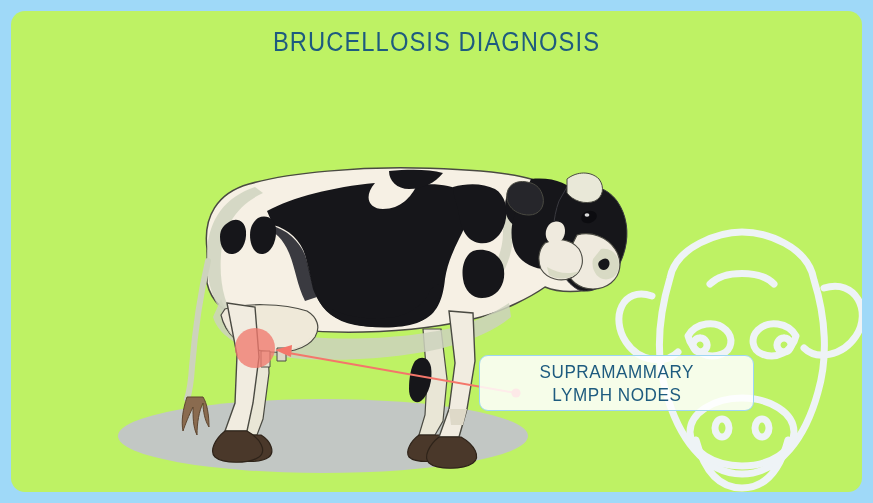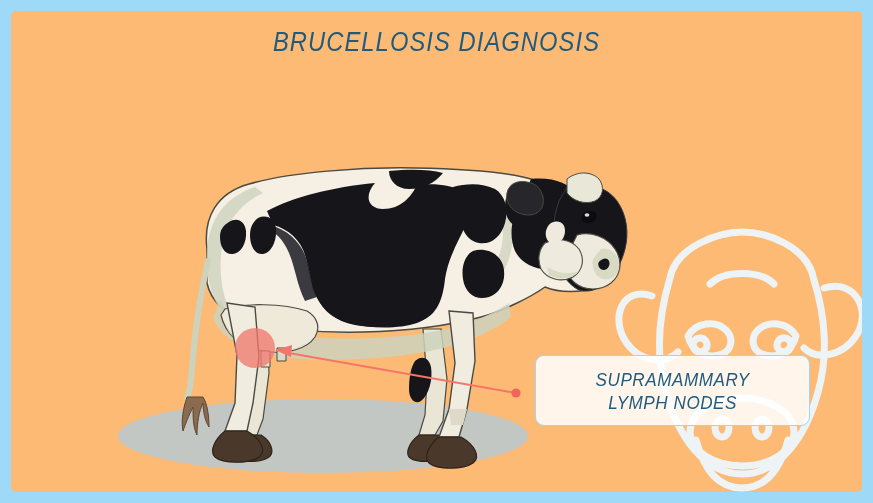--- a/index.html
+++ b/index.html
@@ -16,24 +16,23 @@
     height: 503px;
     background: #9fd9f8;
     overflow: hidden;
   }
   #canvas {
     position: absolute;
     left: 11px;
     top: 11px;
     width: 851px;
     height: 481px;
-    background: #fdba74;
-    border-radius: 5px;
+    background: #bef264;
+    border-radius: 14px;
     overflow: hidden;
-    font-style: italic;
   }
   #watermark {
     position: absolute;
     right: -30px;
     bottom: -34px;
     width: 300px;
     height: 300px;
     opacity: 1;
     pointer-events: none;
   }
@@ -53,24 +52,24 @@
   }
   #cow-stage {
     position: absolute;
     left: 0;
     top: 0;
     width: 851px;
     height: 481px;
   }
   #callout-box {
     position: absolute;
-    left: 524px;
+    left: 468px;
     top: 344px;
     width: 275px;
-    height: 71px;
+    height: 56px;
     border: 1.6px solid #9ed6f3;
     border-radius: 9px;
     background: rgba(255,255,255,0.86);
     display: flex;
     flex-direction: column;
     align-items: center;
     justify-content: center;
     box-sizing: border-box;
   }
   .callout-line {

